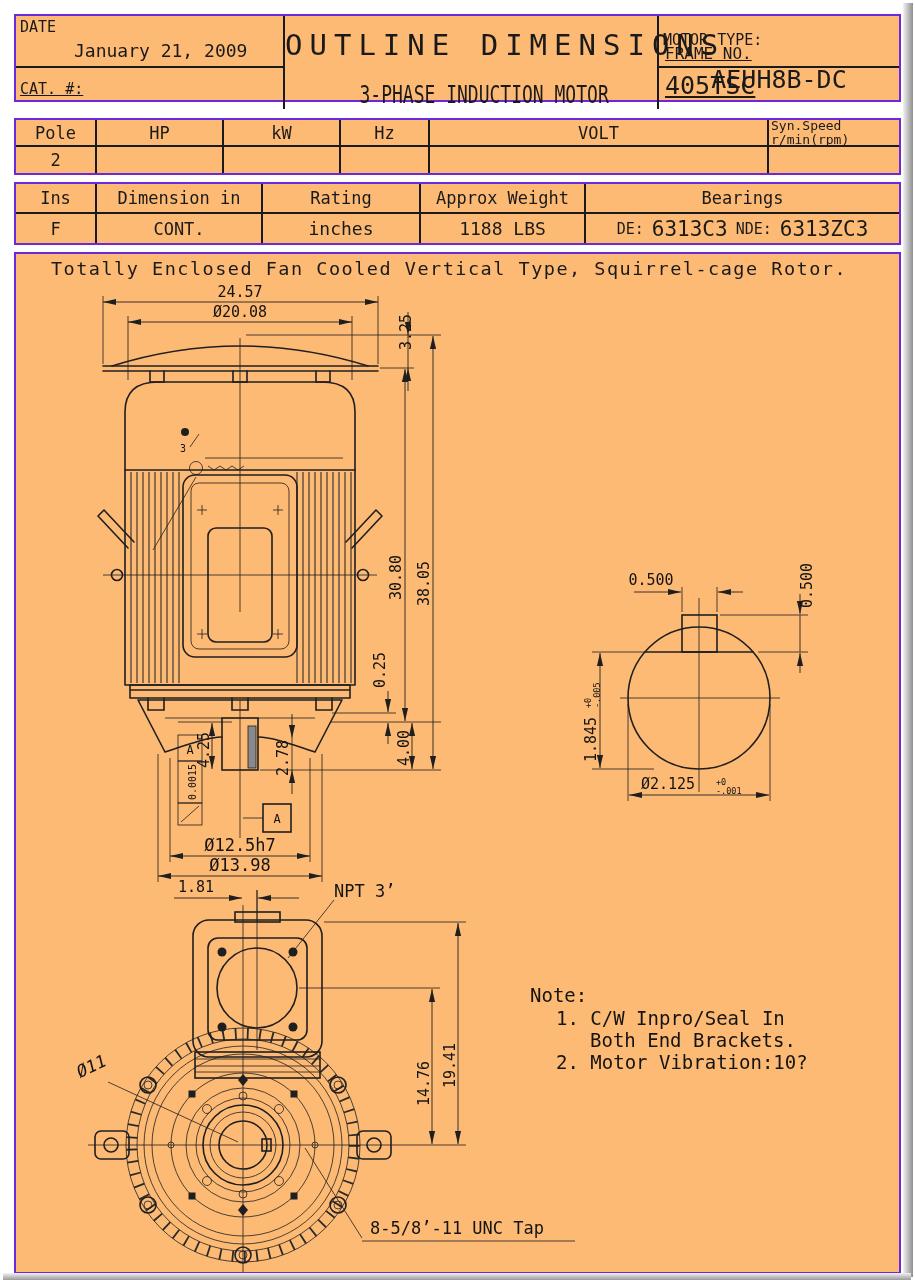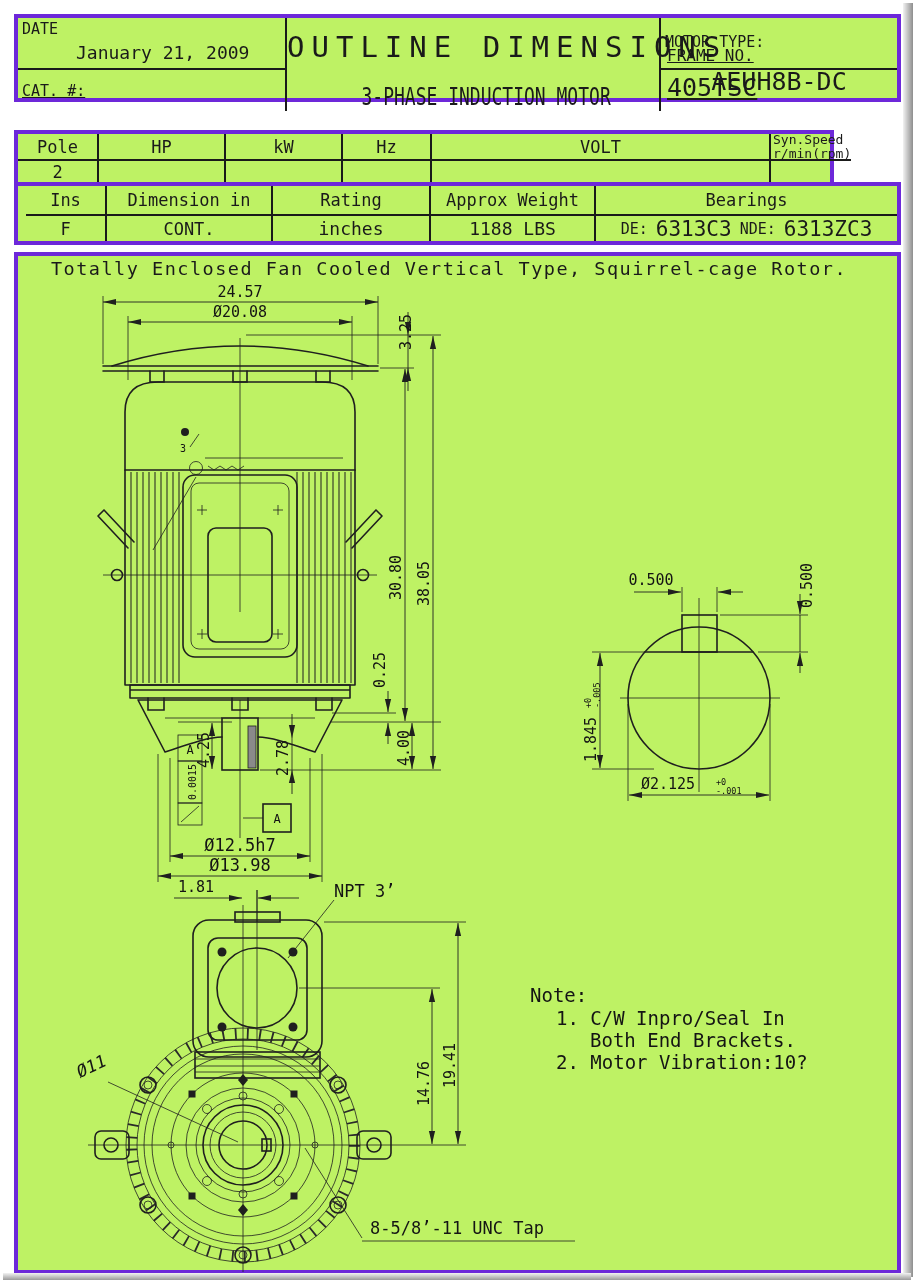--- a/index.html
+++ b/index.html
@@ -1,39 +1,39 @@
 <!DOCTYPE html>
 <html><head>
 <meta charset="utf-8">
 <style>
   html,body{margin:0;padding:0;}
   body{width:915px;height:1280px;position:relative;background:#ffffff;
        font-family:"DejaVu Sans Mono",monospace;color:#1a1a1a;overflow:hidden;}
-  .box{position:absolute;border:4px solid #6d28d9;box-sizing:border-box;background:#bef264;}
+  .box{position:absolute;border:2px solid #6d28d9;box-sizing:border-box;background:#fdba74;}
   
   .hdr{left:14px;top:14px;width:887px;height:88px;display:grid;grid-template-columns:269px 374px 1fr;}
   .hcell{position:relative;box-sizing:border-box;}
   .hcell.b{border-right:2px solid #1a1a1a;}
   .hrow1{height:52px;border-bottom:2px solid #1a1a1a;box-sizing:border-box;position:relative;}
   .hrow2{height:32px;position:relative;display:flex;align-items:flex-end;text-decoration:underline;}
   .lab{font-size:15px;padding:2px 4px;}
   .dateval{font-size:18px;padding-left:58px;margin-top:2px;}
   .title{font-size:29px;letter-spacing:7px;text-align:center;margin-top:12px;white-space:nowrap;}
   .subtitle{text-align:right;margin-top:18px;}
   .squeeze{display:inline-block;transform:scaleX(0.72);transform-origin:center;font-size:25px;white-space:nowrap;}
   .mtlabel{font-size:15px;padding:15px 4px;}
   .mtval{font-size:25px;text-align:center;margin-top:1px;}
   .frame{display:flex;align-items:baseline;gap:8px;padding:0 6px;width:100%;box-sizing:border-box;flex-direction:column;}
   .frame .fl{font-size:16px;}
   .frame .fv{font-size:25px;}
   
-  .t1{left:14px;top:130px;width:820px;height:57px;display:grid;
+  .t1{left:14px;top:118px;width:887px;height:57px;display:grid;
       grid-template-columns:81px 127px 117px 89px 339px 1fr;grid-template-rows:27px 1fr;}
   .t2{left:14px;top:182px;width:887px;height:63px;display:grid;
-      grid-template-columns:81px 166px 158px 165px 1fr;grid-template-rows:30px 1fr;padding-left:8px;}
+      grid-template-columns:81px 166px 158px 165px 1fr;grid-template-rows:30px 1fr;}
   .c{border-right:2px solid #1a1a1a;border-bottom:2px solid #1a1a1a;display:flex;
      align-items:center;justify-content:center;font-size:17px;box-sizing:border-box;white-space:nowrap;}
   .c.nr{border-right:none;}
   .c.nb{border-bottom:none;}
   .syn{flex-direction:column;font-size:13px;line-height:1.05;align-items:flex-start;padding-left:2px;}
   .bear{gap:8px;}
   .bear .sm{font-size:15px;}
   .bear .lg{font-size:21px;}
   .wval{font-size:18px;}
   

